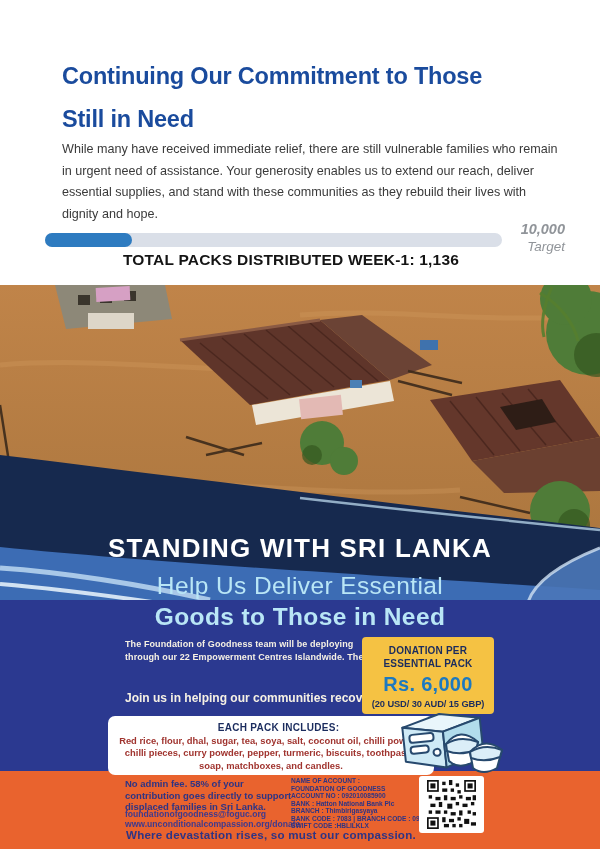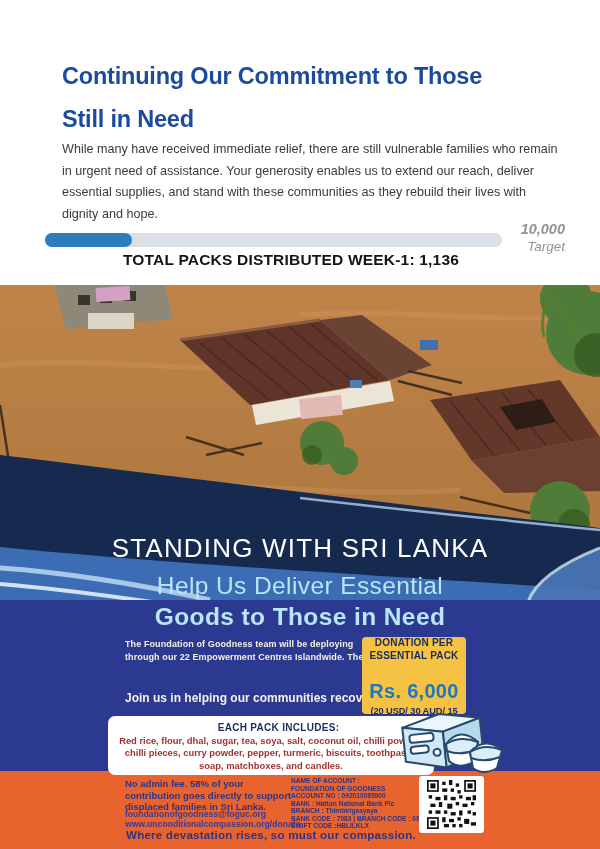--- a/index.html
+++ b/index.html
@@ -22,35 +22,35 @@
   .caption{left:0;right:18px;top:251px;text-align:center;font-size:15.5px;font-weight:bold;
            color:#141414;letter-spacing:.2px;z-index:5;}
 
   
   .photo{left:0;top:285px;width:600px;height:278px;z-index:1;}
   .waves{left:0;top:452px;width:600px;height:150px;z-index:2;}
   .royal{left:0;top:600px;width:600px;height:171px;background:#2b3990;z-index:2;}
   .orange{left:0;top:771px;width:600px;height:78px;background:#e9632e;z-index:2;}
 
   
-  .btitle{left:0;right:0;top:533px;text-align:center;font-size:26px;font-weight:normal;
+  .btitle{left:0;right:0;top:533px;text-align:center;font-size:26px;font-weight:bold;
           color:#ffffff;letter-spacing:1.2px;z-index:5;}
   .bsub1{left:0;right:0;top:572px;text-align:center;font-size:24.5px;font-weight:normal;
          color:#b9e6f6;letter-spacing:.4px;z-index:5;}
   .bsub2{left:0;right:0;top:603px;text-align:center;font-size:24.5px;font-weight:bold;
          color:#b9e6f6;letter-spacing:.4px;z-index:5;}
 
   
   .mission{left:125px;top:638px;width:240px;font-size:9px;line-height:13px;font-weight:bold;
            color:#f6f1e4;letter-spacing:.1px;z-index:5;}
   .cta{left:125px;top:691px;width:260px;font-size:12px;font-weight:bold;color:#f6f1e4;z-index:5;}
-  .donation{left:362px;top:637px;width:104px;height:77px;background:#f5c243;border-radius:4px;
-            text-align:center;z-index:5;box-sizing:border-box;padding-top:0;}
+  .donation{left:362px;top:637px;width:132px;height:77px;background:#f5c243;border-radius:4px;
+            text-align:center;z-index:5;box-sizing:border-box;padding-top:8px;}
   .dlabel{font-size:10px;line-height:12.5px;font-weight:bold;color:#1b2c5e;letter-spacing:.2px;}
-  .damount{font-size:20px;font-weight:bold;color:#1c79c0;margin-top:18px;letter-spacing:.3px;}
+  .damount{font-size:20px;font-weight:bold;color:#1c79c0;margin-top:3px;letter-spacing:.3px;}
   .dconv{font-size:9.3px;font-weight:bold;color:#1b2c5e;margin-top:3px;letter-spacing:-.1px;}
 
   
   .packbox{left:108px;top:716px;width:326px;height:59px;background:#ffffff;border-radius:7px;
            text-align:center;z-index:5;box-sizing:border-box;padding-top:6px;}
   .pheading{font-size:10px;font-weight:bold;color:#1b2c5e;letter-spacing:.3px;margin-left:15px;}
   .pitems{font-size:9.4px;line-height:12.4px;font-weight:bold;color:#a0342f;margin-top:2px;}
   .packimg{left:390px;top:702px;width:120px;height:84px;z-index:6;}
 
   

